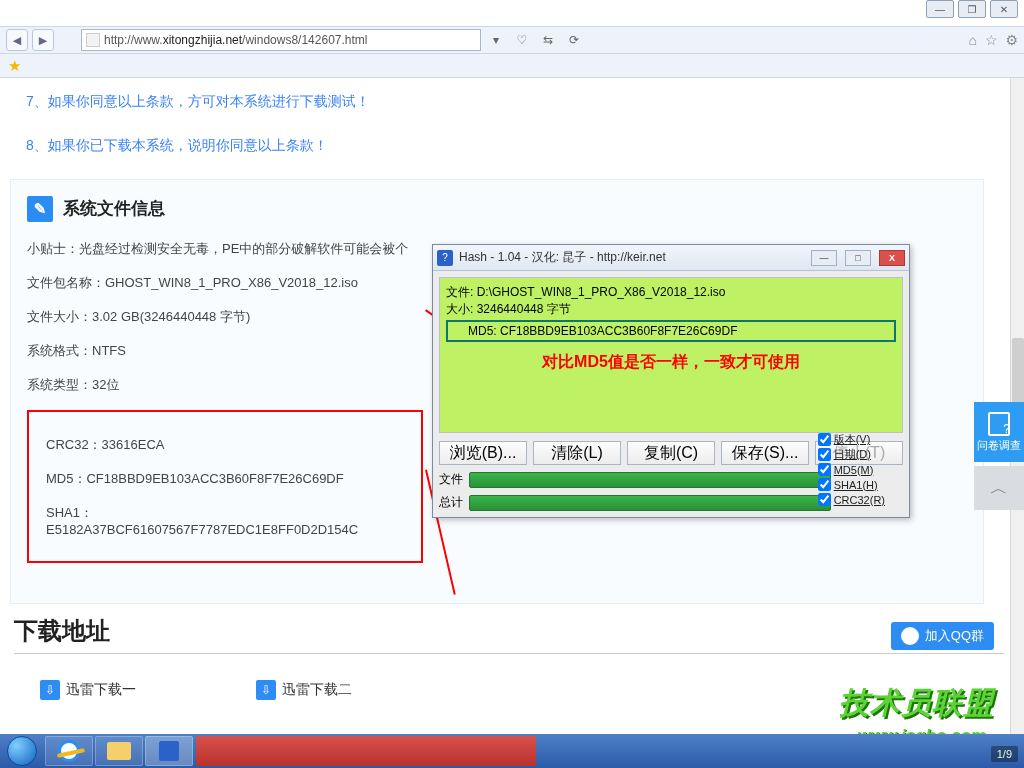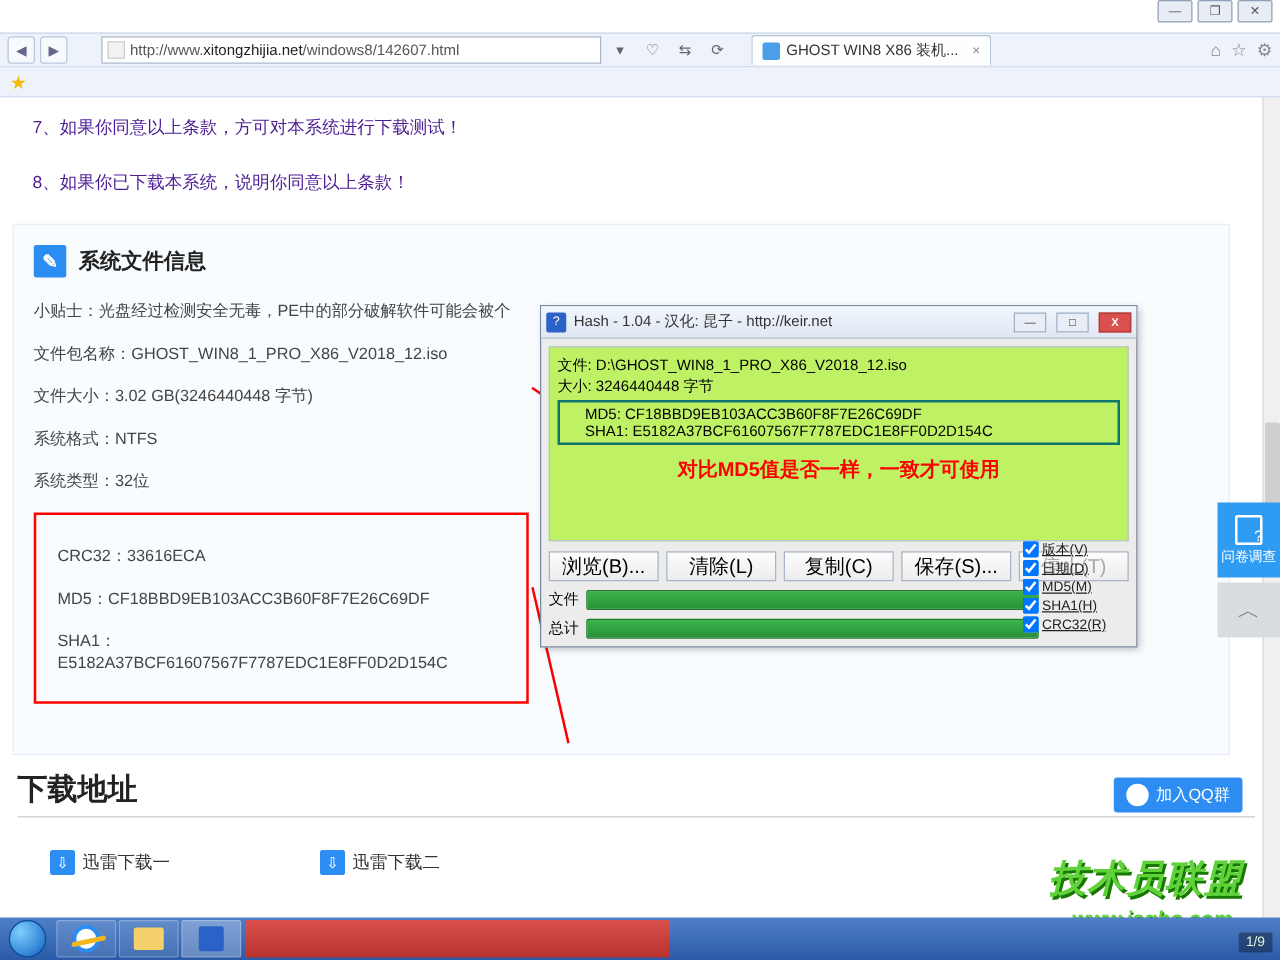--- a/index.html
+++ b/index.html
@@ -24,21 +24,21 @@
 
 
 .favbar { position: absolute; top: 54px; left: 0; right: 0; height: 24px; background: #eef3fb; border-bottom: 1px solid #cbd6e6; padding-left: 8px; display: flex; align-items: center; }
 .star { color: #f5b900; font-size: 15px; }
 
 
 .page { position: absolute; top: 78px; left: 0; right: 14px; bottom: 34px; background: #fff; overflow: hidden; }
 .scrollbar { position: absolute; top: 78px; right: 0; width: 14px; bottom: 34px; background: #f0f0f0; border-left: 1px solid #d9d9d9; }
 .thumb { position: absolute; top: 260px; width: 12px; left: 1px; height: 110px; background: #cfcfcf; border-radius: 2px; }
 
-.content-list { padding: 0 26px; color: #4c1d95; font-size: 14px; line-height: 1.6; }
+.content-list { padding: 0 26px; color: #3b82f6; font-size: 14px; line-height: 1.6; }
 .content-list p { margin: 12px 0 22px 0; }
 
 .fileinfo-box { margin: 20px 26px 0 10px; border: 1px solid #e5eef7; background: #f9fcff; padding: 16px 16px 40px 16px; }
 .fileinfo-title { display: flex; align-items: center; gap: 10px; font-size: 17px; font-weight: bold; color: #222; margin-bottom: 18px; }
 .fi-icon { width: 26px; height: 26px; background: #2b8df2; color: #fff; display: flex; align-items: center; justify-content: center; border-radius: 2px; font-size: 15px; }
 .fileinfo-rows p { font-size: 13px; color: #444; margin: 16px 0; }
 
 .redbox { border: 2px solid #ff0000; padding: 8px 17px; margin-top: 16px; width: 396px; }
 
 
@@ -107,25 +107,20 @@
     <span class="addr-icon"></span>
     <span class="addr-text">
       <span>http://www.</span><span class="url-host">xitongzhijia.net</span><span>/windows8/142607.html</span>
     </span>
   </div>
   <div class="tiny-btn">▾</div>
   <div class="tiny-btn">♡</div>
   <div class="tiny-btn">⇆</div>
   <div class="tiny-btn">⟳</div>
   <div style="width:8px"></div>
-  <div class="tab">
-    <span class="t-ic"></span>
-    <span>GHOST WIN8 X86 装机...</span>
-    <span class="t-x">×</span>
-  </div>
   <div class="right-icons">
     <span>⌂</span>
     <span>☆</span>
     <span>⚙</span>
   </div>
 </div>
 
 <div class="favbar">
   <span class="star">★</span>
 </div>
@@ -181,21 +176,20 @@
     <span class="hash-winbtn">—</span>
     <span class="hash-winbtn">□</span>
     <span class="hash-winbtn close">X</span>
   </div>
   <div class="hash-body">
     <div class="textarea">
       <div>文件: D:\GHOST_WIN8_1_PRO_X86_V2018_12.iso</div>
       <div>大小: 3246440448 字节</div>
       <div class="redbox2">
         <div>MD5: CF18BBD9EB103ACC3B60F8F7E26C69DF</div>
-        <div>SHA1: E5182A37BCF61607567F7787EDC1E8FF0D2D154C</div>
       </div>
       <div class="red-msg">对比MD5值是否一样，一致才可使用</div>
     </div>
     <div class="btnrow">
       <div class="btn">浏览(B)...</div>
       <div class="btn">清除(L)</div>
       <div class="btn">复制(C)</div>
       <div class="btn">保存(S)...</div>
       <div class="btn disabled">停止(T)</div>
     </div>

